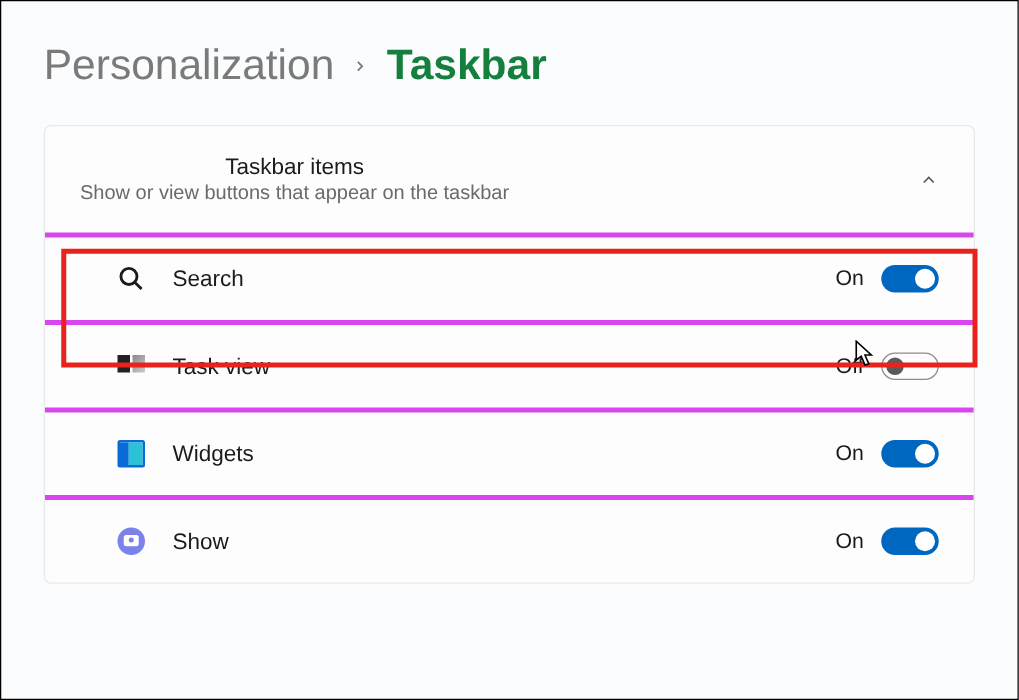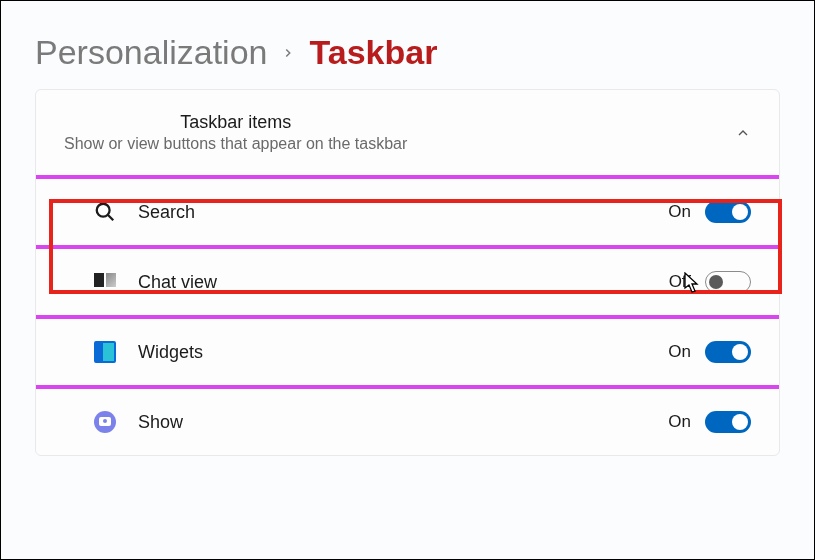--- a/index.html
+++ b/index.html
@@ -9,36 +9,36 @@
       width: 815px;
       height: 560px;
       border: 1px solid #000;
       padding: 24px 34px 0 34px;
       overflow: hidden;
     }
     .breadcrumb {
       display: flex;
       align-items: center;
       gap: 14px;
-      margin-bottom: 17px;
+      margin-bottom: 28px;
       margin-top: 8px;
     }
     .bc-parent {
       font-size: 34px;
       font-weight: 400;
       color: #7a7a7a;
     }
     .bc-sep {
       font-size: 22px;
       color: #7a7a7a;
     }
     .bc-current {
       font-size: 34px;
       font-weight: 600;
-      color: #b91c1c;
+      color: #15803d;
     }
     .card {
       background: #fdfdfd;
       border: 1px solid #e9e9e9;
       border-radius: 6px;
       overflow: hidden;
     }
     .card-header {
       display: flex;
       align-items: center;
@@ -210,21 +210,21 @@
       </div>
   </div>
 
   <div class="row">
     <div class="icon-box">
         <span class="icn-taskview">
           <span class="a"></span>
           <span class="b"></span>
         </span>
       </div>
-    <div class="label">Chat view</div>
+    <div class="label">Task view</div>
     <div class="state">Off</div>
     <div class="toggle off">
         <div class="knob"></div>
       </div>
   </div>
 
   <div class="row">
     <div class="icon-box">
         <span class="icn-widgets">
           <span class="left"></span>

